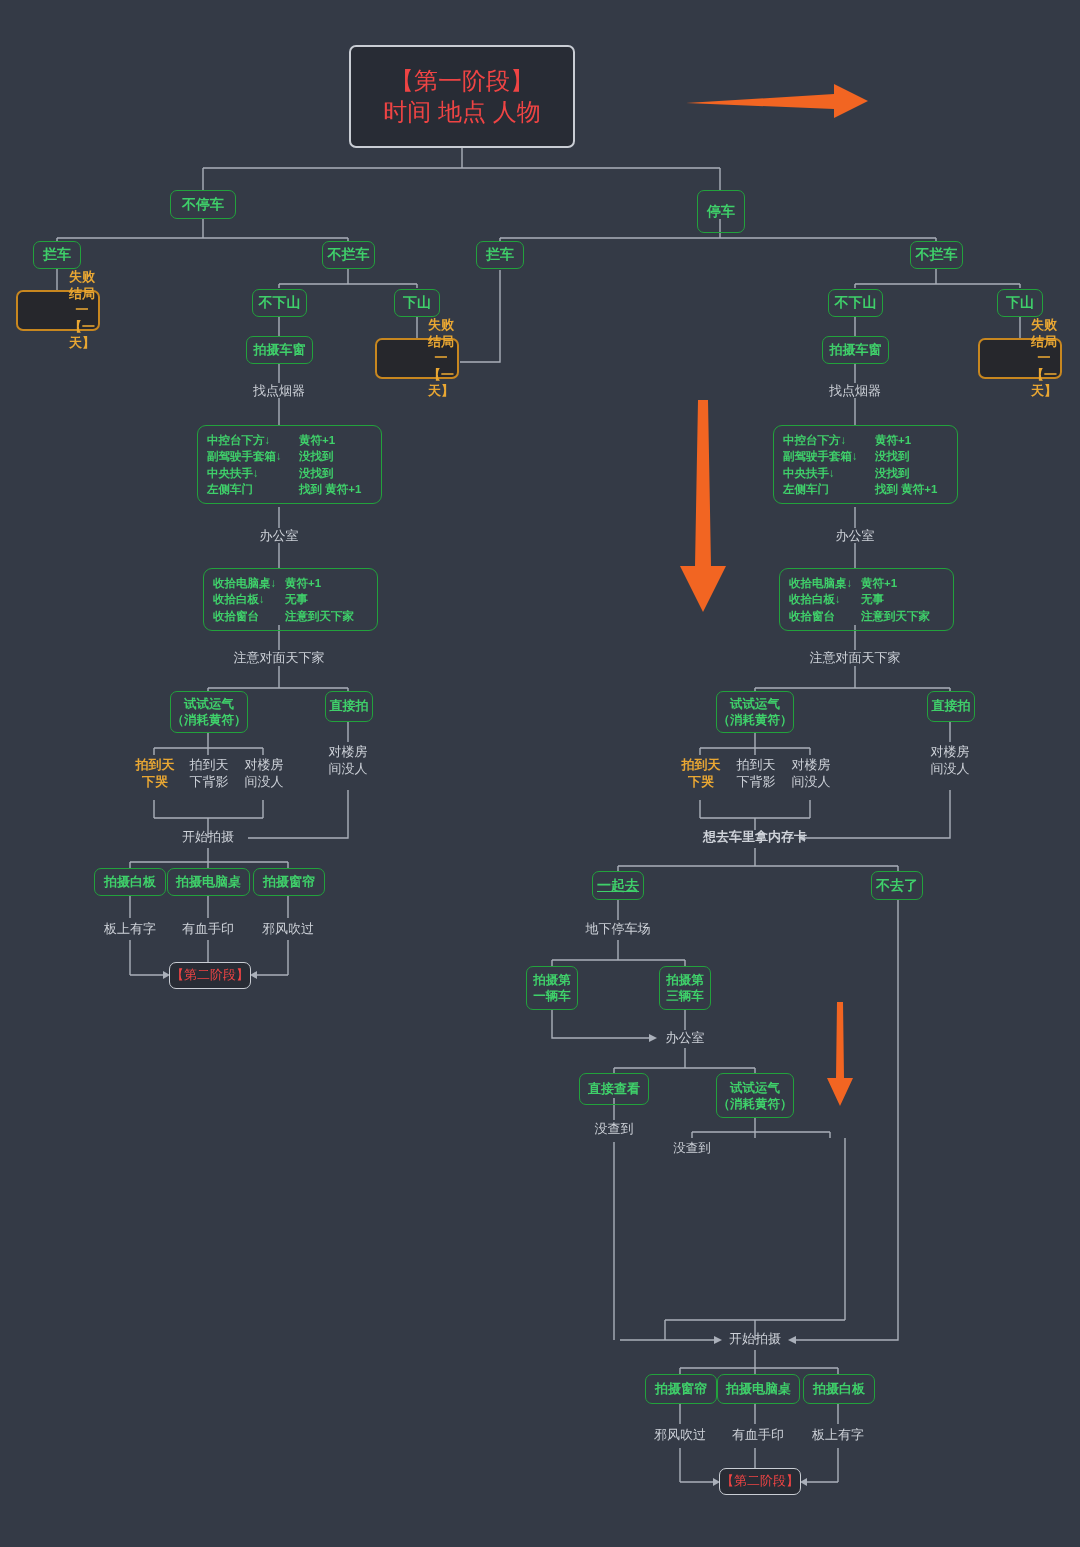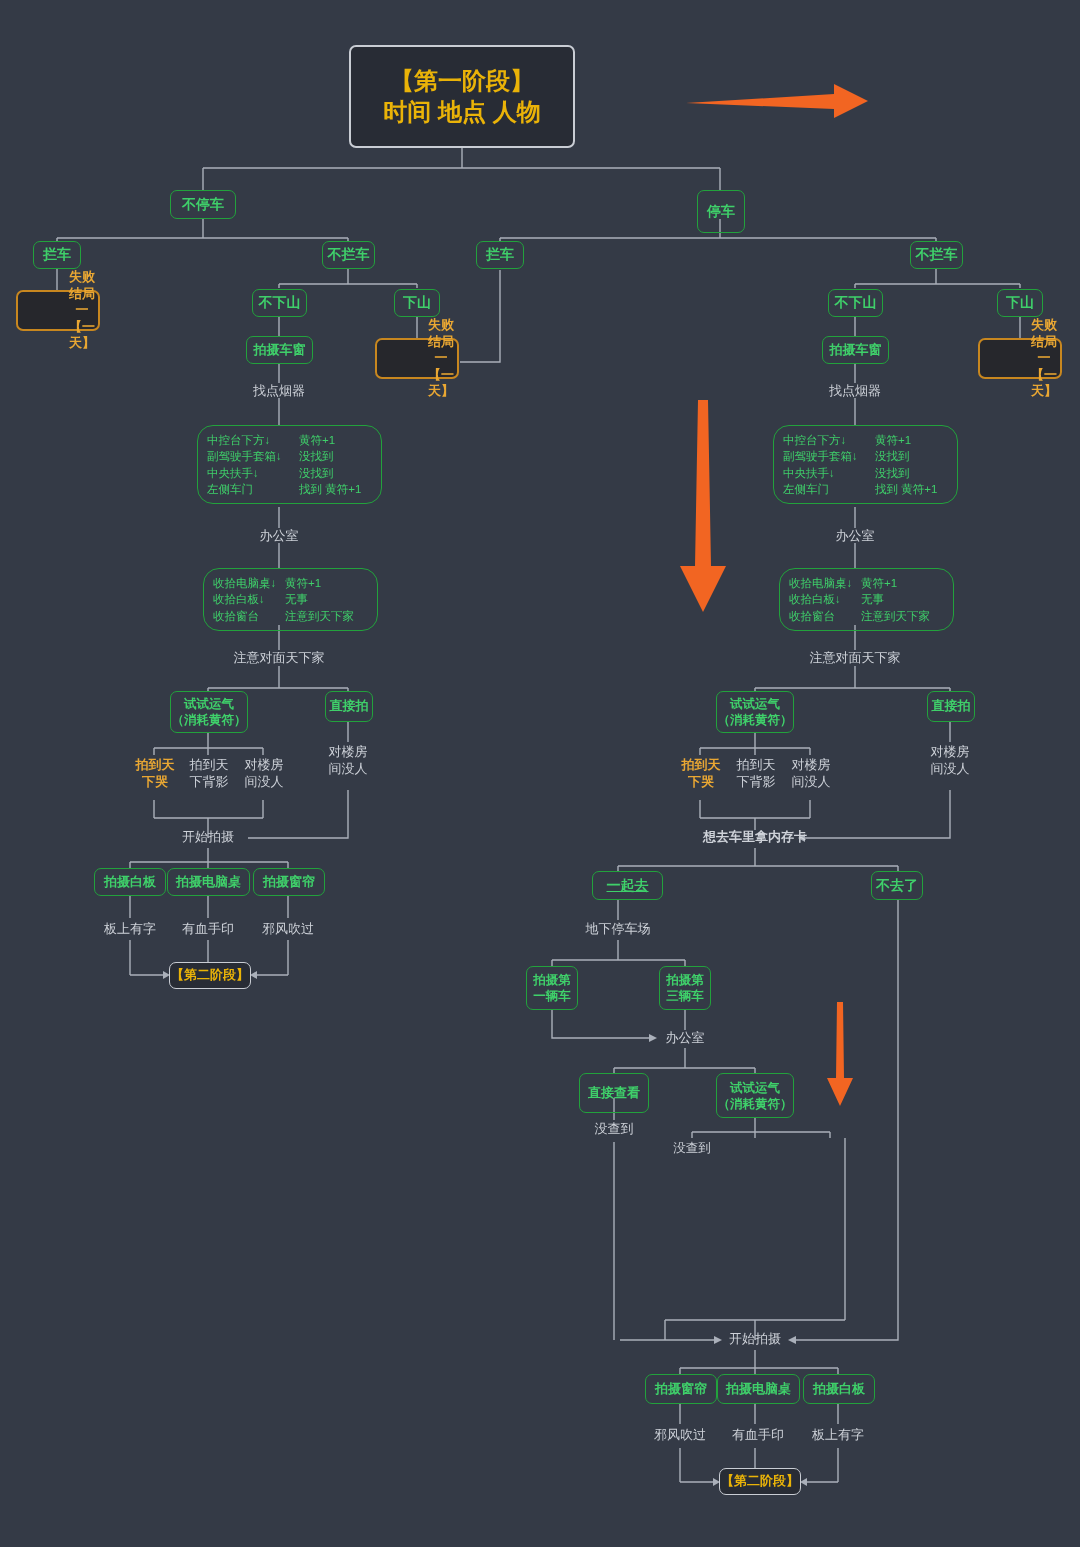--- a/index.html
+++ b/index.html
@@ -26,22 +26,21 @@
     justify-content:center;
     text-align:center;
     border-radius:7px;
     line-height:1.28;
     white-space:pre-line;
   }
   
   .n-stage{
     border:2px solid #c9cdd4;
     background:#282c35;
-    color:#eab308;
-    font-weight:bold;
+    color:#ef4444;
   }
   
   .n-green{
     border:1.6px solid #22a23c;
     background:transparent;
     color:#3fd06a;
     font-weight:bold;
   }
   
   .n-fail{
@@ -58,24 +57,24 @@
     text-align:center;
     line-height:1.3;
     white-space:pre-line;
   }
   .lbl.amber{color:#e9a733;font-weight:bold;}
   
   .n-table{
     border:1.6px solid #22a23c;
     background:transparent;
     color:#3fd06a;
-    font-weight:normal;
+    font-weight:bold;
     display:block;
     padding:6px 9px;
-    border-radius:16px;
+    border-radius:9px;
   }
   .n-table .row{display:flex;white-space:nowrap;line-height:1.42;}
   .n-table .c1{display:inline-block;}
   .n-table .c2{display:inline-block;}
   .arrow-orange{position:absolute;}
 </style>
 </head>
 <body>
 
 <div id="canvas">
@@ -348,34 +347,34 @@
 下哭</div>
   <div class="lbl" style="left:728px;top:757px;width:56px;font-size:13px;">拍到天
 下背影</div>
   <div class="lbl" style="left:783px;top:757px;width:56px;font-size:13px;">对楼房
 间没人</div>
   <div class="lbl" style="left:922px;top:744px;width:56px;font-size:13px;">对楼房
 间没人</div>
 
   <div class="lbl" style="left:693px;top:829px;width:124px;font-size:13px;font-weight:bold;">想去车里拿内存卡</div>
 
-  <div class="node n-green" style="left:592px;top:871px;width:71px;height:29px;font-size:14px;text-decoration:underline;">一起去</div>
+  <div class="node n-green" style="left:592px;top:871px;width:52px;height:29px;font-size:14px;text-decoration:underline;">一起去</div>
 
   <div class="node n-green" style="left:871px;top:871px;width:52px;height:29px;font-size:14px;text-align:center;">不去了</div>
 
   <div class="lbl" style="left:568px;top:921px;width:100px;font-size:13px;">地下停车场</div>
 
   <div class="node n-green" style="left:526px;top:966px;width:52px;height:44px;font-size:12.5px;">拍摄第
 一辆车</div>
   <div class="node n-green" style="left:659px;top:966px;width:52px;height:44px;font-size:12.5px;">拍摄第
 三辆车</div>
 
   <div class="lbl" style="left:645px;top:1030px;width:80px;font-size:13px;">办公室</div>
 
-  <div class="node n-green" style="left:579px;top:1073px;width:70px;height:40px;font-size:13px;">直接查看</div>
+  <div class="node n-green" style="left:579px;top:1073px;width:70px;height:32px;font-size:13px;">直接查看</div>
 
   <div class="node n-green" style="left:716px;top:1073px;width:78px;height:45px;font-size:12.5px;">试试运气
 （消耗黄符）</div>
 
   <div class="lbl" style="left:584px;top:1121px;width:60px;font-size:13px;">没查到</div>
 
   <div class="lbl" style="left:666px;top:1140px;width:52px;font-size:12.5px;">没查到</div>
 
   <div class="lbl" style="left:715px;top:1331px;width:80px;font-size:13px;">开始拍摄</div>
 

